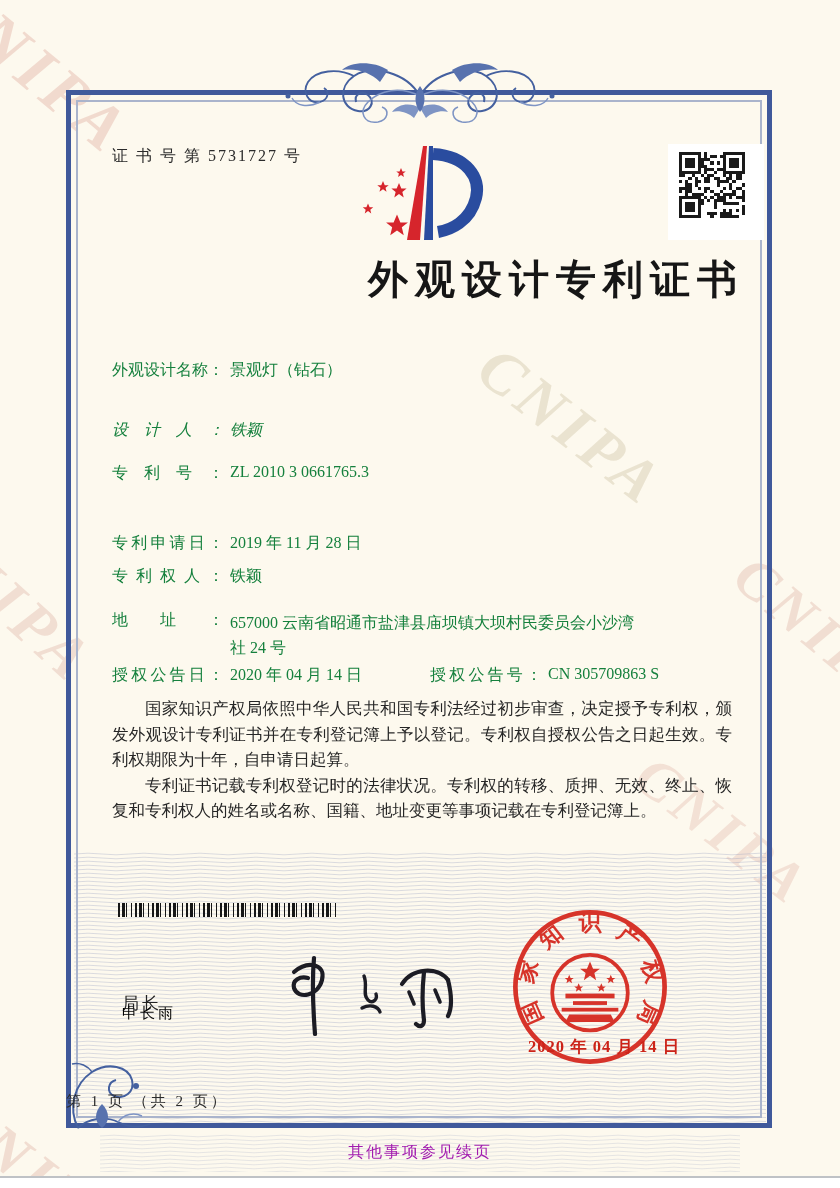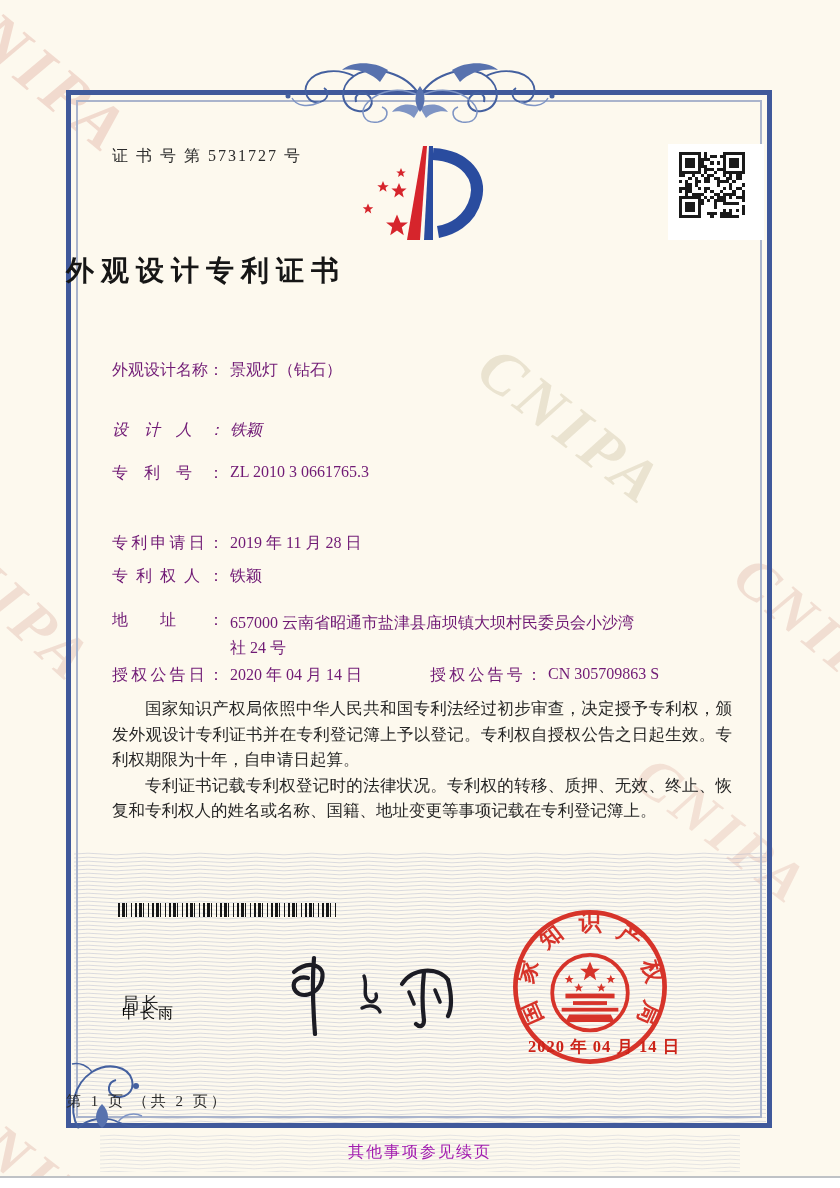--- a/index.html
+++ b/index.html
@@ -15,24 +15,24 @@
       border:5px solid #40599b;box-sizing:border-box;}
   .border-inner{position:absolute;left:76px;top:100px;width:686px;height:1018px;
       border:2px solid #aab4cc;box-sizing:border-box;}
 
   .cert-no{position:absolute;left:112px;top:146px;font-size:16px;letter-spacing:2px;color:#2b2b2b;}
 
   .logo{position:absolute;left:353px;top:138px;width:134px;height:112px;}
   .qr-panel{position:absolute;left:668px;top:144px;width:96px;height:96px;background:#ffffff;}
   .qr{position:absolute;left:11px;top:8px;width:66px;height:66px;}
 
-  .title{position:absolute;left:66px;top:252px;width:678px;text-align:left;
-      font-size:28px;font-weight:bold;letter-spacing:7px;color:#161616;}
-
-  .frow{position:absolute;left:112px;font-size:16px;color:#701a75;white-space:nowrap;}
+  .title{position:absolute;left:66px;top:252px;width:678px;text-align:right;
+      font-size:40px;font-weight:bold;letter-spacing:7px;color:#161616;}
+
+  .frow{position:absolute;left:112px;font-size:16px;color:#15803d;white-space:nowrap;}
   .flabel{display:inline-block;width:112px;text-align:justify;text-align-last:justify;vertical-align:top;}
   .fvalue{display:inline-block;margin-left:6px;vertical-align:top;}
   .fvalue-wrap{white-space:normal;width:410px;line-height:25px;}
   .frow2-right{position:absolute;left:318px;top:0;white-space:nowrap;}
 
   .body-text{position:absolute;left:112px;top:696px;width:620px;font-size:16.5px;line-height:25.5px;
       color:#262626;text-align:justify;}
   .body-text p{margin:0;text-indent:2em;}
 
   .waves{position:absolute;pointer-events:none;}

